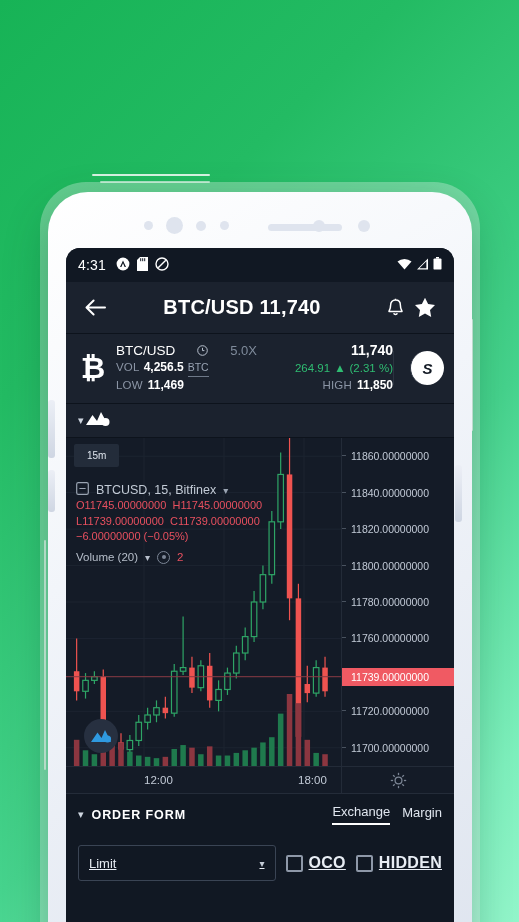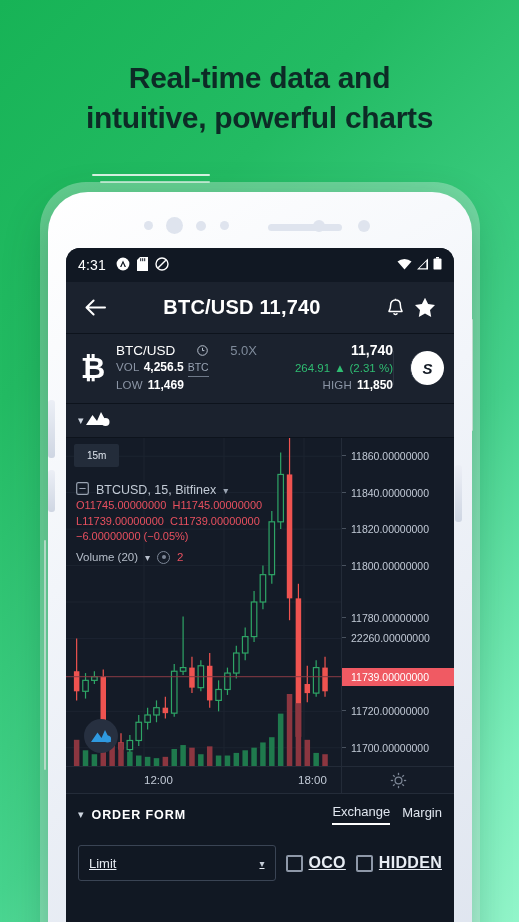--- a/index.html
+++ b/index.html
@@ -225,24 +225,20 @@
   }
   .cbx-group { display:flex; align-items:center; gap: 6px; }
   .cbx { width: 17px; height: 17px; border: 2px solid #8e98a8; border-radius: 2px; }
   .cbx-lab { font-size: 16px; font-weight: bold; color:#e8edf4; letter-spacing:.3px;}
 </style>
 </head>
 <body>
 
 <div id="stage">
 
-  <div class="headline">
-    <span>Real-time data and</span>
-    <span class="l2">intuitive, powerful charts</span>
-  </div>
 
   <div class="deco deco-h1"></div>
   <div class="deco deco-h2"></div>
   <div class="deco deco-v-l1"></div>
   <div class="deco deco-v-l2"></div>
   <div class="deco deco-v-r1"></div>
   <div class="deco deco-v-r2"></div>
 
   <div class="phone-rim"></div>
   <div class="phone"></div>
@@ -527,22 +523,22 @@
             <path d="M1 14 L7.5 4.5 L11.5 10 L15 2 L21 14 Z" fill="#2f9ae0"></path>
             <circle cx="17.5" cy="11" r="3.6" fill="#2f9ae0"></circle>
           </svg>
       </div>
 
       <div class="price-axis" id="price-axis">
           <div class="pa-row" style="top: 9.22222px;">11860.00000000</div>
           <div class="pa-row" style="top: 45.6667px;">11840.00000000</div>
           <div class="pa-row" style="top: 82.1111px;">11820.00000000</div>
           <div class="pa-row" style="top: 118.556px;">11800.00000000</div>
-          <div class="pa-row" style="top: 171px;">11780.00000000</div>
-          <div class="pa-row" style="top: 191.444px;">22260.00000000</div>
+          <div class="pa-row" style="top: 155px;">11780.00000000</div>
+          <div class="pa-row" style="top: 191.444px;">11760.00000000</div>
           <div class="pa-row" style="top: 264.333px;">11720.00000000</div>
           <div class="pa-row" style="top: 300.778px;">11700.00000000</div>
           <div class="pa-row hl" style="top: 229.711px;">11739.00000000</div>
         </div>
 
       <div class="time-axis">
         <span class="ta-lab" style="left:78px;">12:00</span>
         <span class="ta-lab" style="left:232px;">18:00</span>
         <div class="ta-settings">
           <svg width="17" height="17" viewBox="0 0 17 17">

